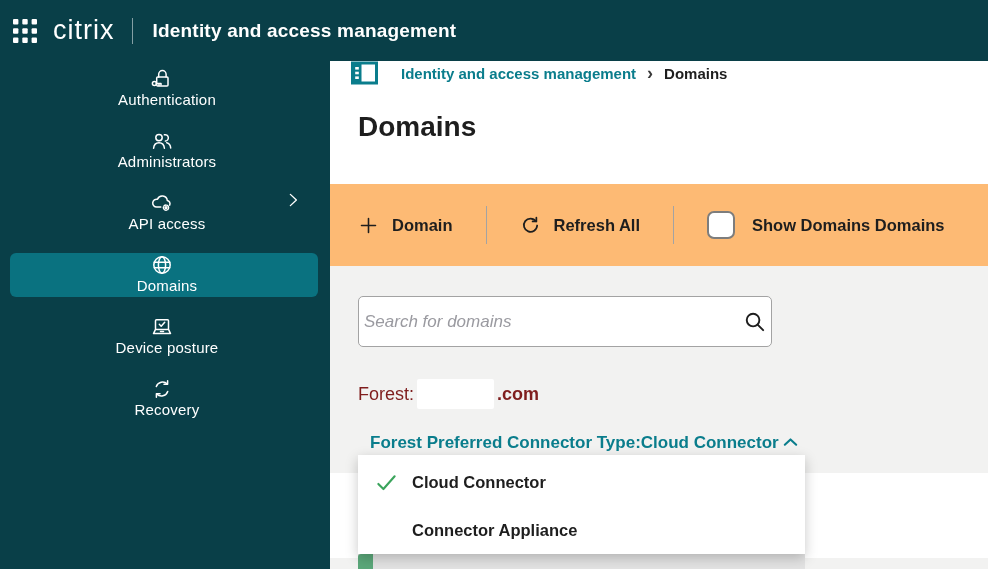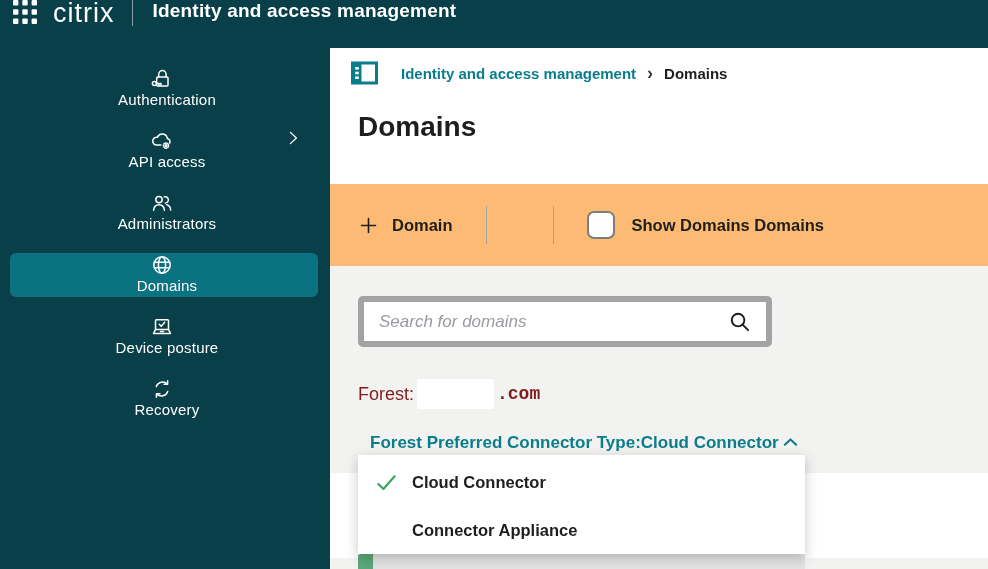--- a/index.html
+++ b/index.html
@@ -1,22 +1,22 @@
 <!DOCTYPE html>
 <html><head>
 <meta charset="utf-8">
 <style>
   * { margin:0; padding:0; box-sizing:border-box; }
   html,body { background:#ffffff; }
   body { font-family:"Liberation Sans", sans-serif; }
   #app { position:relative; width:988px; height:569px; overflow:hidden; background:#fff; }
 
   
-  .topbar { position:absolute; left:0; top:0; width:988px; height:48px; background:#093F48;
-            display:flex; z-index:10; }
+  .topbar { position:absolute; left:0; top:0; width:988px; height:61px; background:#093F48;
+            display:flex; align-items:center; z-index:10; }
   .grid-btn { margin-left:13px; width:24px; height:24px; cursor:pointer; flex:none; }
   .logo { color:#fff; font-size:27px; letter-spacing:1px; margin-left:16px; font-weight:400; line-height:1; }
   .tb-divider { width:1px; height:26px; background:rgba(255,255,255,.5); margin:0 20px 0 17px; }
   .tb-title { color:#fff; font-size:19px; font-weight:700; letter-spacing:.2px; }
 
   
   .sidebar { position:absolute; left:0; top:48px; width:330px; height:521px; background:#093F48; padding-top:19px; }
   .nav-item { position:relative; display:flex; align-items:center; height:44px;
               margin:0 12px 18px 10px; padding-left:6px; border-radius:6px; color:#fff; cursor:pointer;flex-direction:column; }
   .nav-item.selected { background:#0A7280; }
@@ -41,31 +41,31 @@
              display:flex; align-items:center; padding-left:28px; z-index:2; }
   .tool-btn { display:flex; align-items:center; cursor:pointer; }
   .tool-icon { width:21px; height:21px; margin-right:13px; flex:none; }
   .tool-label { font-size:16.5px; font-weight:700; color:#1E1E1E; white-space:nowrap; }
   .tool-sep { width:1px; height:38px; background:#A3A3A3; margin:0 33px; flex:none; }
   .checkbox { width:28px; height:28px; background:#fff; border:2.5px solid #7D7D7D; border-radius:7px;
               cursor:pointer; flex:none; }
   .cb-label { margin-left:17px; font-size:16.5px; font-weight:700; color:#1E1E1E; white-space:nowrap; }
 
   .search-box { position:absolute; left:28px; top:248px; width:414px; height:51px; background:#fff;
-                border:6px solid #a3a3a3; border-radius:5px; display:flex; align-items:center;
-                padding:0 15px; z-index:2; }
+                border:1px solid #a3a3a3; border-radius:5px; display:flex; align-items:center;
+                padding:0 5px; z-index:2; }
   .search-input { flex:1; border:none; outline:none; font-family:inherit; font-size:17px;
                   font-style:italic; color:#444; background:transparent; min-width:0; }
   .search-input::placeholder { color:#9A9AA0; font-style:italic; }
   .search-icon { width:23px; height:23px; flex:none; cursor:pointer; }
 
   .forest-row { position:absolute; left:28px; top:330px; height:32px; display:flex; align-items:center;
                 font-size:18px; color:#7f1d1d; z-index:2; }
   .redacted { display:inline-block; width:77px; height:30px; background:#fff; margin:0 3px; border-radius:2px; }
-  .forest-suffix { font-weight:700;font-family:Liberation Mono, monospace; }
+  .forest-suffix { font-weight:700; }
 
   .connector-link { position:absolute; left:40px; top:384px; display:flex; align-items:center;
                     color:#0A7D8C; font-size:17px; font-weight:700; cursor:pointer; z-index:6; white-space:nowrap; }
   .caret { width:21px; height:21px; margin-left:1px; flex:none; }
 
   .white-panel { position:absolute; left:0; top:425px; width:658px; height:85px; background:#fff; z-index:1; }
 
   .dropdown { position:absolute; left:28px; top:407px; width:447px; height:99px; background:#fff;
               box-shadow:0 4px 12px rgba(0,0,0,.22); z-index:5; padding-top:3px; }
   .dd-option { display:flex; align-items:center; height:48px; padding-left:17px; cursor:pointer; }
@@ -113,43 +113,43 @@
           <circle cx="4.4" cy="16.6" r="2"></circle>
           <path d="M6.4 16.6h4.6M9 16.6v1.9M11 16.6v1.4"></path>
         </svg>
       </span>
       <span class="nav-label">Authentication</span>
     </div>
 
     <div class="nav-item">
       <span class="nav-icon">
         <svg viewBox="0 0 24 24" width="24" height="24" fill="none" stroke="#fff" stroke-width="1.5" stroke-linecap="round" stroke-linejoin="round">
+          <circle cx="9" cy="8.6" r="3.2"></circle>
+          <path d="M3.6 19.2c.3-3.4 2.5-5.5 5.4-5.5s5.1 2.1 5.4 5.5"></path>
+          <path d="M14.4 5.8a3.2 3.2 0 1 1 1 6.3"></path>
+          <path d="M16.7 13.7c2.3.5 3.8 2.5 4 5.3"></path>
+        </svg>
+      </span>
+      <span class="nav-label">Administrators</span>
+    </div>
+
+    <div class="nav-item">
+      <span class="nav-icon">
+        <svg viewBox="0 0 24 24" width="24" height="24" fill="none" stroke="#fff" stroke-width="1.5" stroke-linecap="round" stroke-linejoin="round">
           <path d="M10.8 16H6.6a3.9 3.9 0 1 1 .9-7.7 5.1 5.1 0 0 1 9.8 1.2 3.3 3.3 0 0 1 2.4 4.6"></path>
           <circle cx="16" cy="16.6" r="2.6" stroke-dasharray="2 1.3"></circle>
           <circle cx="16" cy="16.6" r=".9"></circle>
         </svg>
       </span>
       <span class="nav-label">API access</span>
       <span class="nav-chevron">
         <svg viewBox="0 0 24 24" width="18" height="18" fill="none" stroke="#fff" stroke-width="1.8" stroke-linecap="round" stroke-linejoin="round">
           <path d="M8.5 4.5l8 7.5-8 7.5"></path>
         </svg>
       </span>
-    </div>
-
-    <div class="nav-item">
-      <span class="nav-icon">
-        <svg viewBox="0 0 24 24" width="24" height="24" fill="none" stroke="#fff" stroke-width="1.5" stroke-linecap="round" stroke-linejoin="round">
-          <circle cx="9" cy="8.6" r="3.2"></circle>
-          <path d="M3.6 19.2c.3-3.4 2.5-5.5 5.4-5.5s5.1 2.1 5.4 5.5"></path>
-          <path d="M14.4 5.8a3.2 3.2 0 1 1 1 6.3"></path>
-          <path d="M16.7 13.7c2.3.5 3.8 2.5 4 5.3"></path>
-        </svg>
-      </span>
-      <span class="nav-label">Administrators</span>
     </div>
 
     <div class="nav-item selected">
       <span class="nav-icon">
         <svg viewBox="0 0 24 24" width="24" height="24" fill="none" stroke="#fff" stroke-width="1.5" stroke-linecap="round" stroke-linejoin="round">
           <circle cx="12" cy="12" r="8.2"></circle>
           <ellipse cx="12" cy="12" rx="3.6" ry="8.2"></ellipse>
           <path d="M4.3 9.2h15.4M4.3 14.8h15.4"></path>
         </svg>
       </span>
@@ -206,20 +206,29 @@
         <span class="tool-icon">
           <svg viewBox="0 0 24 24" width="21" height="21" fill="none" stroke="#1E1E1E" stroke-width="1.8" stroke-linecap="round">
             <path d="M12 4v16M4 12h16"></path>
           </svg>
         </span>
         <span class="tool-label">Domain</span>
       </div>
 
       <div class="tool-sep"></div>
 
+      <div class="tool-btn">
+        <span class="tool-icon">
+          <svg viewBox="0 0 24 24" width="21" height="21" fill="none" stroke="#1E1E1E" stroke-width="2" stroke-linecap="round" stroke-linejoin="round">
+            <path d="M18.2 7.2A7.6 7.6 0 1 0 19.6 12"></path>
+            <path d="M18.7 3v4.3h-4.3"></path>
+          </svg>
+        </span>
+        <span class="tool-label">Refresh All</span>
+      </div>
 
       <div class="tool-sep"></div>
 
       <div class="checkbox" role="checkbox" aria-checked="false"></div>
       <span class="cb-label">Show Domains Domains</span>
     </div>
 
     <div class="search-box">
       <input class="search-input" type="text" placeholder="Search for domains" style="">
       <span class="search-icon">

